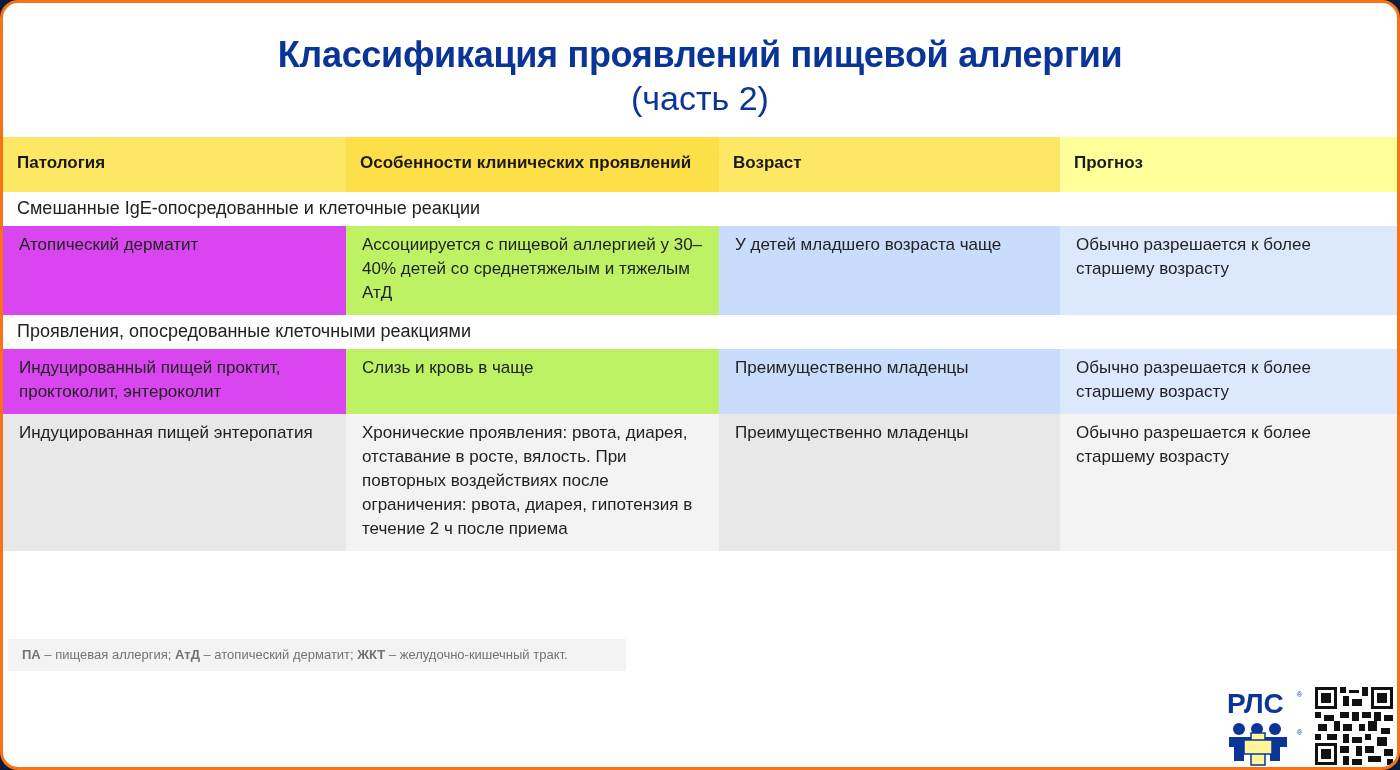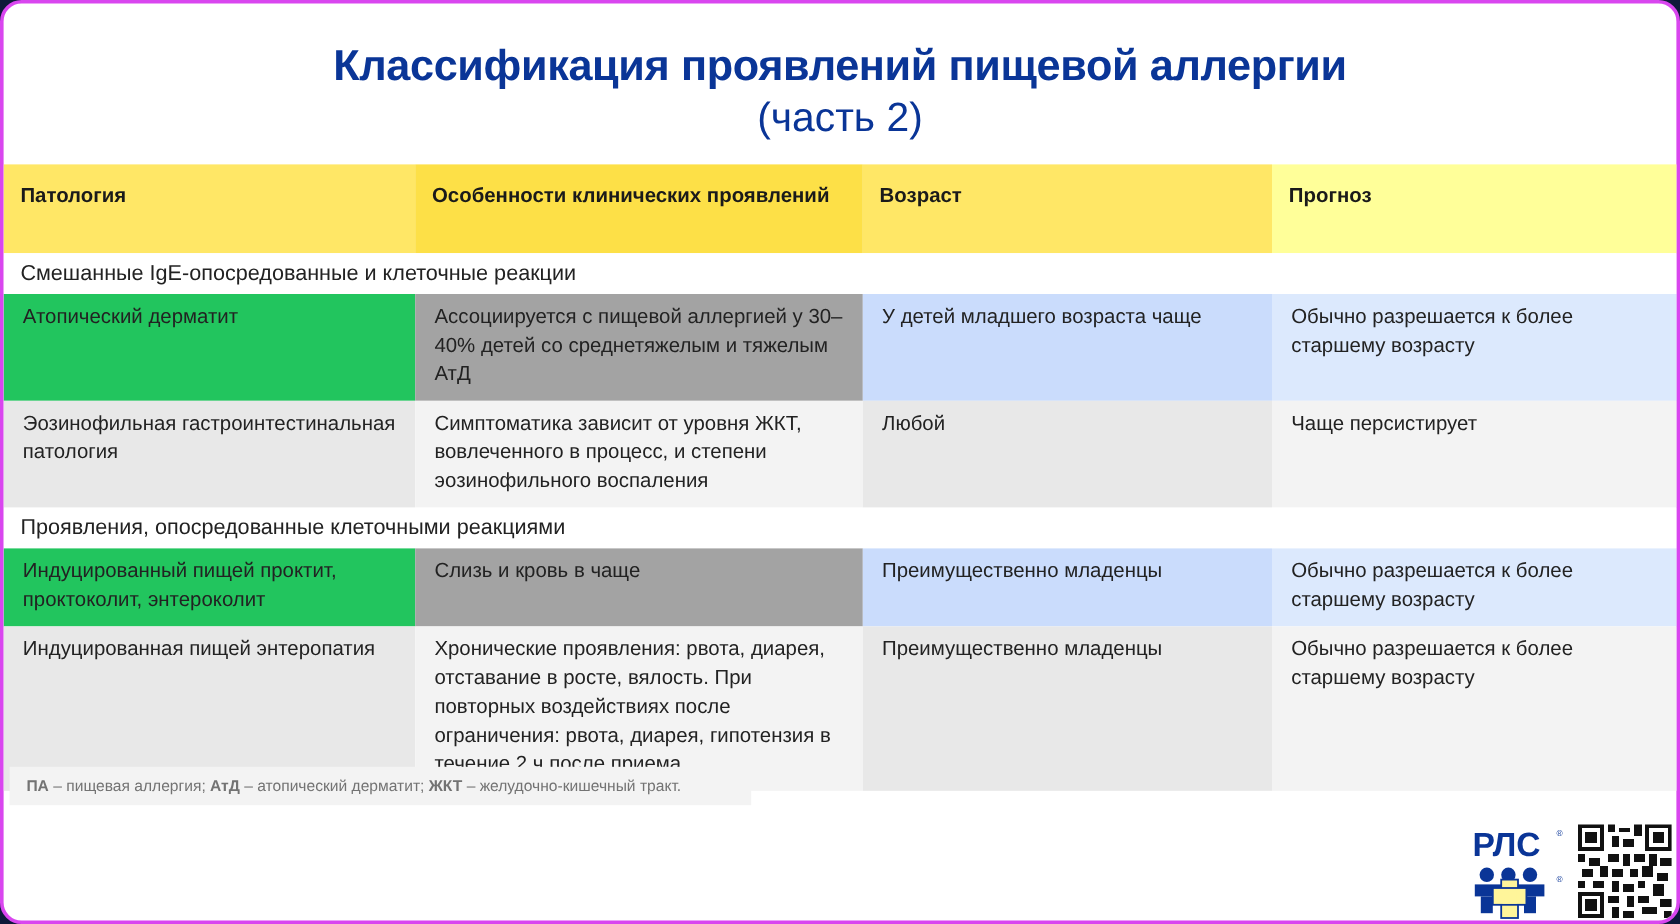--- a/index.html
+++ b/index.html
@@ -1,27 +1,27 @@
 <!DOCTYPE html>
 <html><head>
 <meta charset="utf-8">
 <style>
   html,body{margin:0;padding:0;background:#0d1a3a;}
   body{width:1400px;height:770px;overflow:hidden;font-family:"Liberation Sans","DejaVu Sans",sans-serif;}
-  .frame{position:absolute;left:0;top:0;width:1400px;height:770px;box-sizing:border-box;border:3px solid #d946ef;border-radius:18px;background:#ffffff;overflow:hidden;}
+  .frame{position:absolute;left:0;top:0;width:1400px;height:770px;box-sizing:border-box;border:3px solid #f97316;border-radius:18px;background:#ffffff;overflow:hidden;}
   .title{position:absolute;left:0;right:0;top:30px;text-align:center;color:#0a3597;}
   .title .t1{font-size:36px;font-weight:bold;line-height:44px;letter-spacing:-0.3px;}
   .title .t2{font-size:34px;line-height:42px;}
   table{position:absolute;left:0;top:134px;width:1397px;border-collapse:collapse;table-layout:fixed;}
   td,th{vertical-align:top;text-align:left;font-size:17px;line-height:24px;color:#222;padding:0;}
-  th{font-weight:bold;height:74px;padding:14px 20px 0 14px;box-sizing:border-box;color:#1a1a1a;}
+  th{font-weight:bold;height:55px;padding:14px 20px 0 14px;box-sizing:border-box;color:#1a1a1a;}
   .h1{background:#ffe766;} .h2{background:#fde047;} .h3{background:#ffe766;margin-left:44px;} .h4{background:#ffff99;}
   .sec td{background:#fff;padding:4px 0 0 14px;height:34px;box-sizing:border-box;font-size:18px;}
   .rb td{padding:7px 16px 10px 16px;}
-  .rb .c1{background:#22c55e;margin-left:15px;} .rb .c2{background:#a3a3a3;} .rb .c3{background:#cadcfc;} .rb .c4{background:#dce9fd;}
+  .rb .c1{background:#d946ef;margin-left:15px;} .rb .c2{background:#bef264;} .rb .c3{background:#cadcfc;} .rb .c4{background:#dce9fd;}
   .rg td{padding:7px 16px 10px 16px;}
   .rg .c1{background:#e8e8e8;} .rg .c2{background:#f3f3f3;} .rg .c3{background:#e8e8e8;} .rg .c4{background:#f3f3f3;}
   .foot{position:absolute;left:5px;top:636px;width:618px;height:32px;background:#f3f3f3;font-size:13px;line-height:32px;padding-left:14px;box-sizing:border-box;color:#737373;}
   .foot b{font-weight:bold;}
   .logo{position:absolute;left:1222px;top:684px;width:80px;height:80px;}
   .qr{position:absolute;left:1312px;top:684px;width:78px;height:78px;}
 </style>
 </head>
 <body>
 
@@ -47,26 +47,20 @@
     </tr>
 
     <tr class="sec">
       <td colspan="4">Смешанные IgE-опосредованные и клеточные реакции</td>
     </tr>
     <tr class="rb" style="height:82px">
       <td class="c1">Атопический дерматит</td>
       <td class="c2">Ассоциируется с пищевой аллергией у 30–40% детей со среднетяжелым и тяжелым АтД</td>
       <td class="c3">У детей младшего возраста чаще</td>
       <td class="c4">Обычно разрешается к более старшему возрасту</td>
-    </tr>
-    <tr class="rg" style="height:82px">
-      <td class="c1">Эозинофильная гастроинтестинальная патология</td>
-      <td class="c2">Симптоматика зависит от уровня ЖКТ, вовлеченного в процесс, и степени эозинофильного воспаления</td>
-      <td class="c3">Любой</td>
-      <td class="c4">Чаще персистирует</td>
     </tr>
 
     <tr class="sec">
       <td colspan="4">Проявления, опосредованные клеточными реакциями</td>
     </tr>
     <tr class="rb" style="height:58px">
       <td class="c1">Индуцированный пищей проктит, проктоколит, энтероколит</td>
       <td class="c2">Слизь и кровь в чаще</td>
       <td class="c3">Преимущественно младенцы</td>
       <td class="c4">Обычно разрешается к более старшему возрасту</td>

